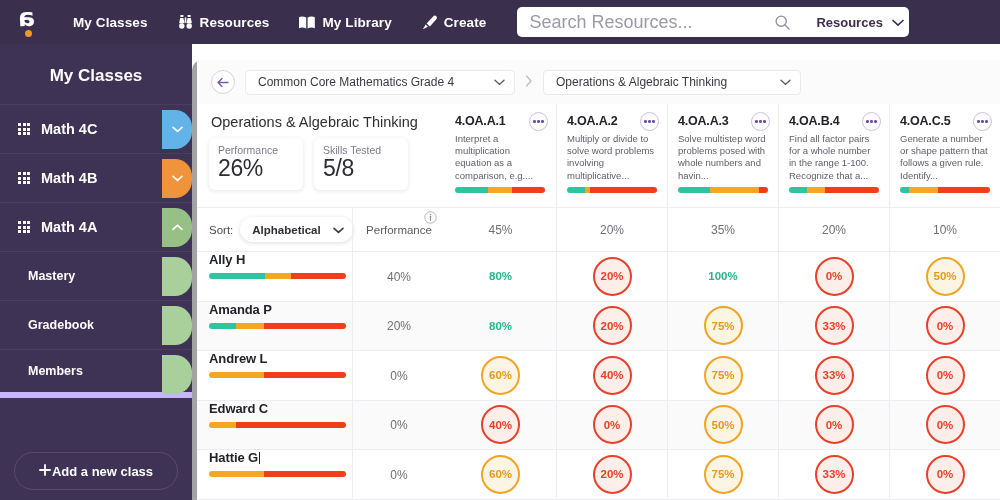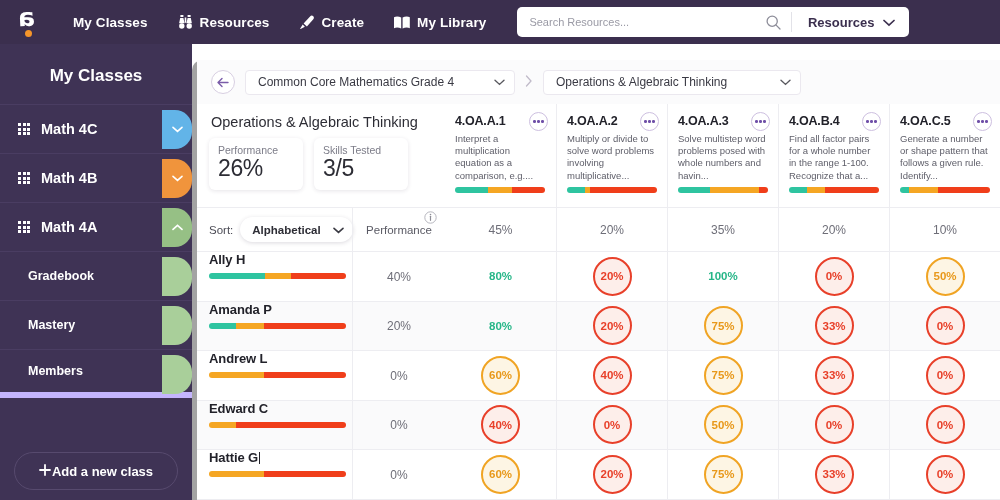--- a/index.html
+++ b/index.html
@@ -40,21 +40,21 @@
     letter-spacing: .1px;
   }
   .navitem .ic { display: flex; align-items: center; }
   .searchbox {
     margin-left: 16px; width: 392px; height: 30px;
     background: #fff; border-radius: 5px;
     display: flex; align-items: center;
   }
   .searchbox input {
     flex: 1; border: 0; outline: none; height: 20px;
-    font-size: 11px; color: #6b6b77; padding: 9px 12px;
+    font-size: 18px; color: #6b6b77; padding: 9px 12px;
     font-family: "Liberation Sans", sans-serif; background: transparent;
   }
   .searchbox input::placeholder { color: #9a9aa5; }
   .search-ic { padding: 0 10px 0 2px; display: flex; align-items: center; }
   .search-div { width: 1px; height: 20px; background: #e2e2e8; }
   .res-sel {
     display: flex; align-items: center; gap: 9px;
     padding: 0 14px 0 16px; height: 30px;
     font-size: 13px; font-weight: bold; color: #3b2f4e; cursor: pointer;
   }
@@ -244,34 +244,34 @@
             <path d="M2.4 0h3v2h-3zM9.6 0h3v2h-3zM2.2 3h3.2l1.1 5.2H1.1zM9.6 3h3.2l1.1 5.2H8.5zM6.7 2.4h1.6v5.4H6.7z" fill="#fff"></path>
             <circle cx="3.8" cy="11" r="2.7" fill="#fff"></circle>
             <circle cx="11.2" cy="11" r="2.7" fill="#fff"></circle>
           </svg>
       </span>
       <span>Resources</span>
     </div>
 
     <div class="navitem">
       <span class="ic">
+        <svg width="16" height="13" viewBox="0 0 16 13">
+            <path d="M0 1.2C2 .2 5 .3 7.2 1.6v11C5 11.3 2 11.2 0 12.2zM15.8 1.2C13.8.2 10.8.3 8.6 1.6v11c2.2-1.3 5.2-1.4 7.2-.4z" fill="#fff"></path>
+          </svg>
+      </span>
+      <span>My Library</span>
+    </div>
+
+    <div class="navitem">
+      <span class="ic">
         <svg width="15" height="14" viewBox="0 0 15 14">
             <path d="M14.3 1.2c-.9-1-2.3-1-3 0L4.6 8.4l3.3 3 6.4-7.2c.8-.9.8-2.1 0-3zM3.7 9.4L1.2 13.4c-.2.3.1.7.4.5l4.3-2.1z" fill="#fff"></path>
           </svg>
       </span>
       <span>Create</span>
-    </div>
-
-    <div class="navitem">
-      <span class="ic">
-        <svg width="16" height="13" viewBox="0 0 16 13">
-            <path d="M0 1.2C2 .2 5 .3 7.2 1.6v11C5 11.3 2 11.2 0 12.2zM15.8 1.2C13.8.2 10.8.3 8.6 1.6v11c2.2-1.3 5.2-1.4 7.2-.4z" fill="#fff"></path>
-          </svg>
-      </span>
-      <span>My Library</span>
     </div>
 
     <div class="searchbox">
       <input type="text" placeholder="Search Resources..." style="">
       <span class="search-ic">
         <svg width="15" height="15" viewBox="0 0 15 15">
             <circle cx="6.2" cy="6.2" r="5.1" fill="none" stroke="#8d8d99" stroke-width="1.3"></circle>
             <path d="M10.1 10.1L14 14" stroke="#8d8d99" stroke-width="1.3" stroke-linecap="round"></path>
           </svg>
       </span>
@@ -344,25 +344,25 @@
         </span>
       <span class="label">Math 4A</span>
       <span class="tab" style="background:#96c085">
         <svg width="11" height="7" viewBox="0 0 11 7">
             <path d="M1 5.4L5.5 1.3 10 5.4" fill="none" stroke="#fff" stroke-width="1.6" stroke-linecap="round"></path>
           </svg>
       </span>
     </div>
 
     <div class="sb-sub">
+      <span class="label">Mastery</span>
+      <span class="tab" style="background:#a9cf9a"></span>
+    </div>
+    <div class="sb-sub">
       <span class="label">Gradebook</span>
-      <span class="tab" style="background:#a9cf9a"></span>
-    </div>
-    <div class="sb-sub">
-      <span class="label">Mastery</span>
       <span class="tab" style="background:#a9cf9a"></span>
     </div>
     <div class="sb-sub" style="border-bottom:6px solid #c4b5fd">
       <span class="label">Members</span>
       <span class="tab" style="background:#a9cf9a"></span>
     </div>
 
     <div class="addclass">
       <span>
         <svg width="12" height="12" viewBox="0 0 12 12">
@@ -410,21 +410,21 @@
 
         <div class="summary">
           <div class="sum-title">Operations &amp; Algebraic Thinking</div>
           <div class="sum-cards">
             <div class="sum-card">
               <div class="k">Performance</div>
               <div class="v">26%</div>
             </div>
             <div class="sum-card">
               <div class="k">Skills Tested</div>
-              <div class="v">3/5</div>
+              <div class="v">5/8</div>
             </div>
           </div>
         </div>
 
         <div class="sortrow">
           <div class="sortcell">
             <span class="lb">Sort:</span>
             <div class="sortsel">
               <span>Alphabetical</span>
               <span>

